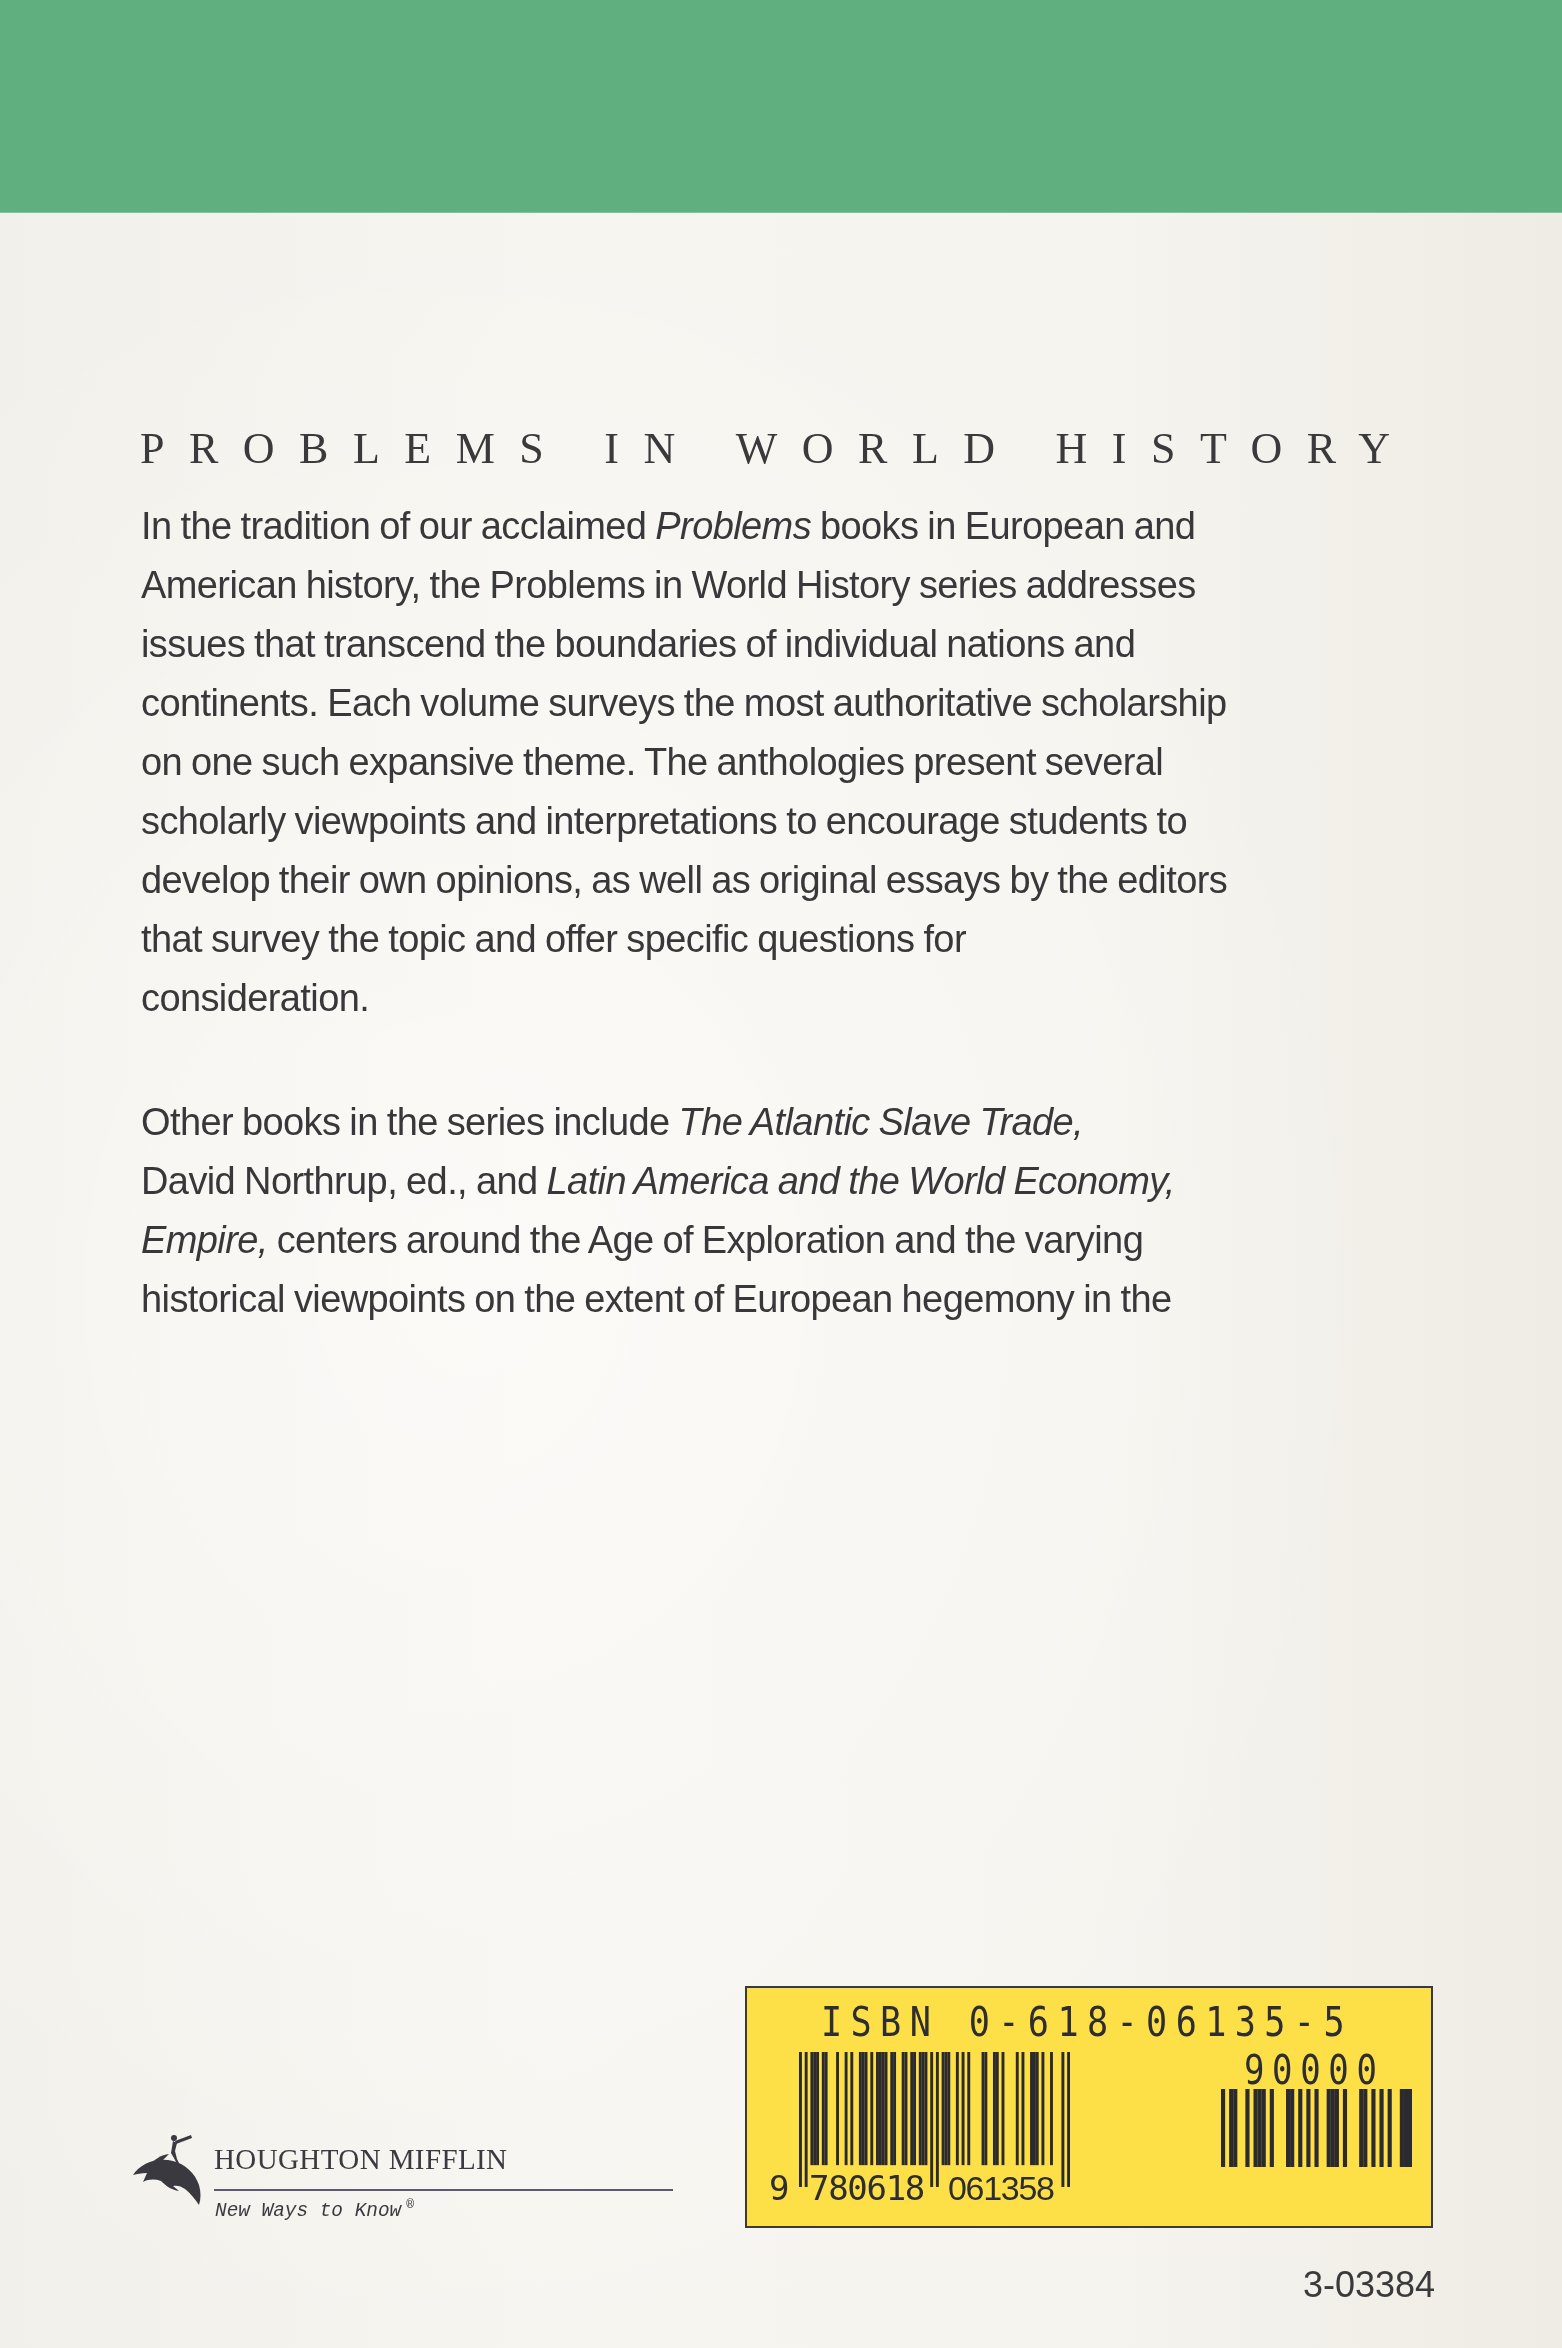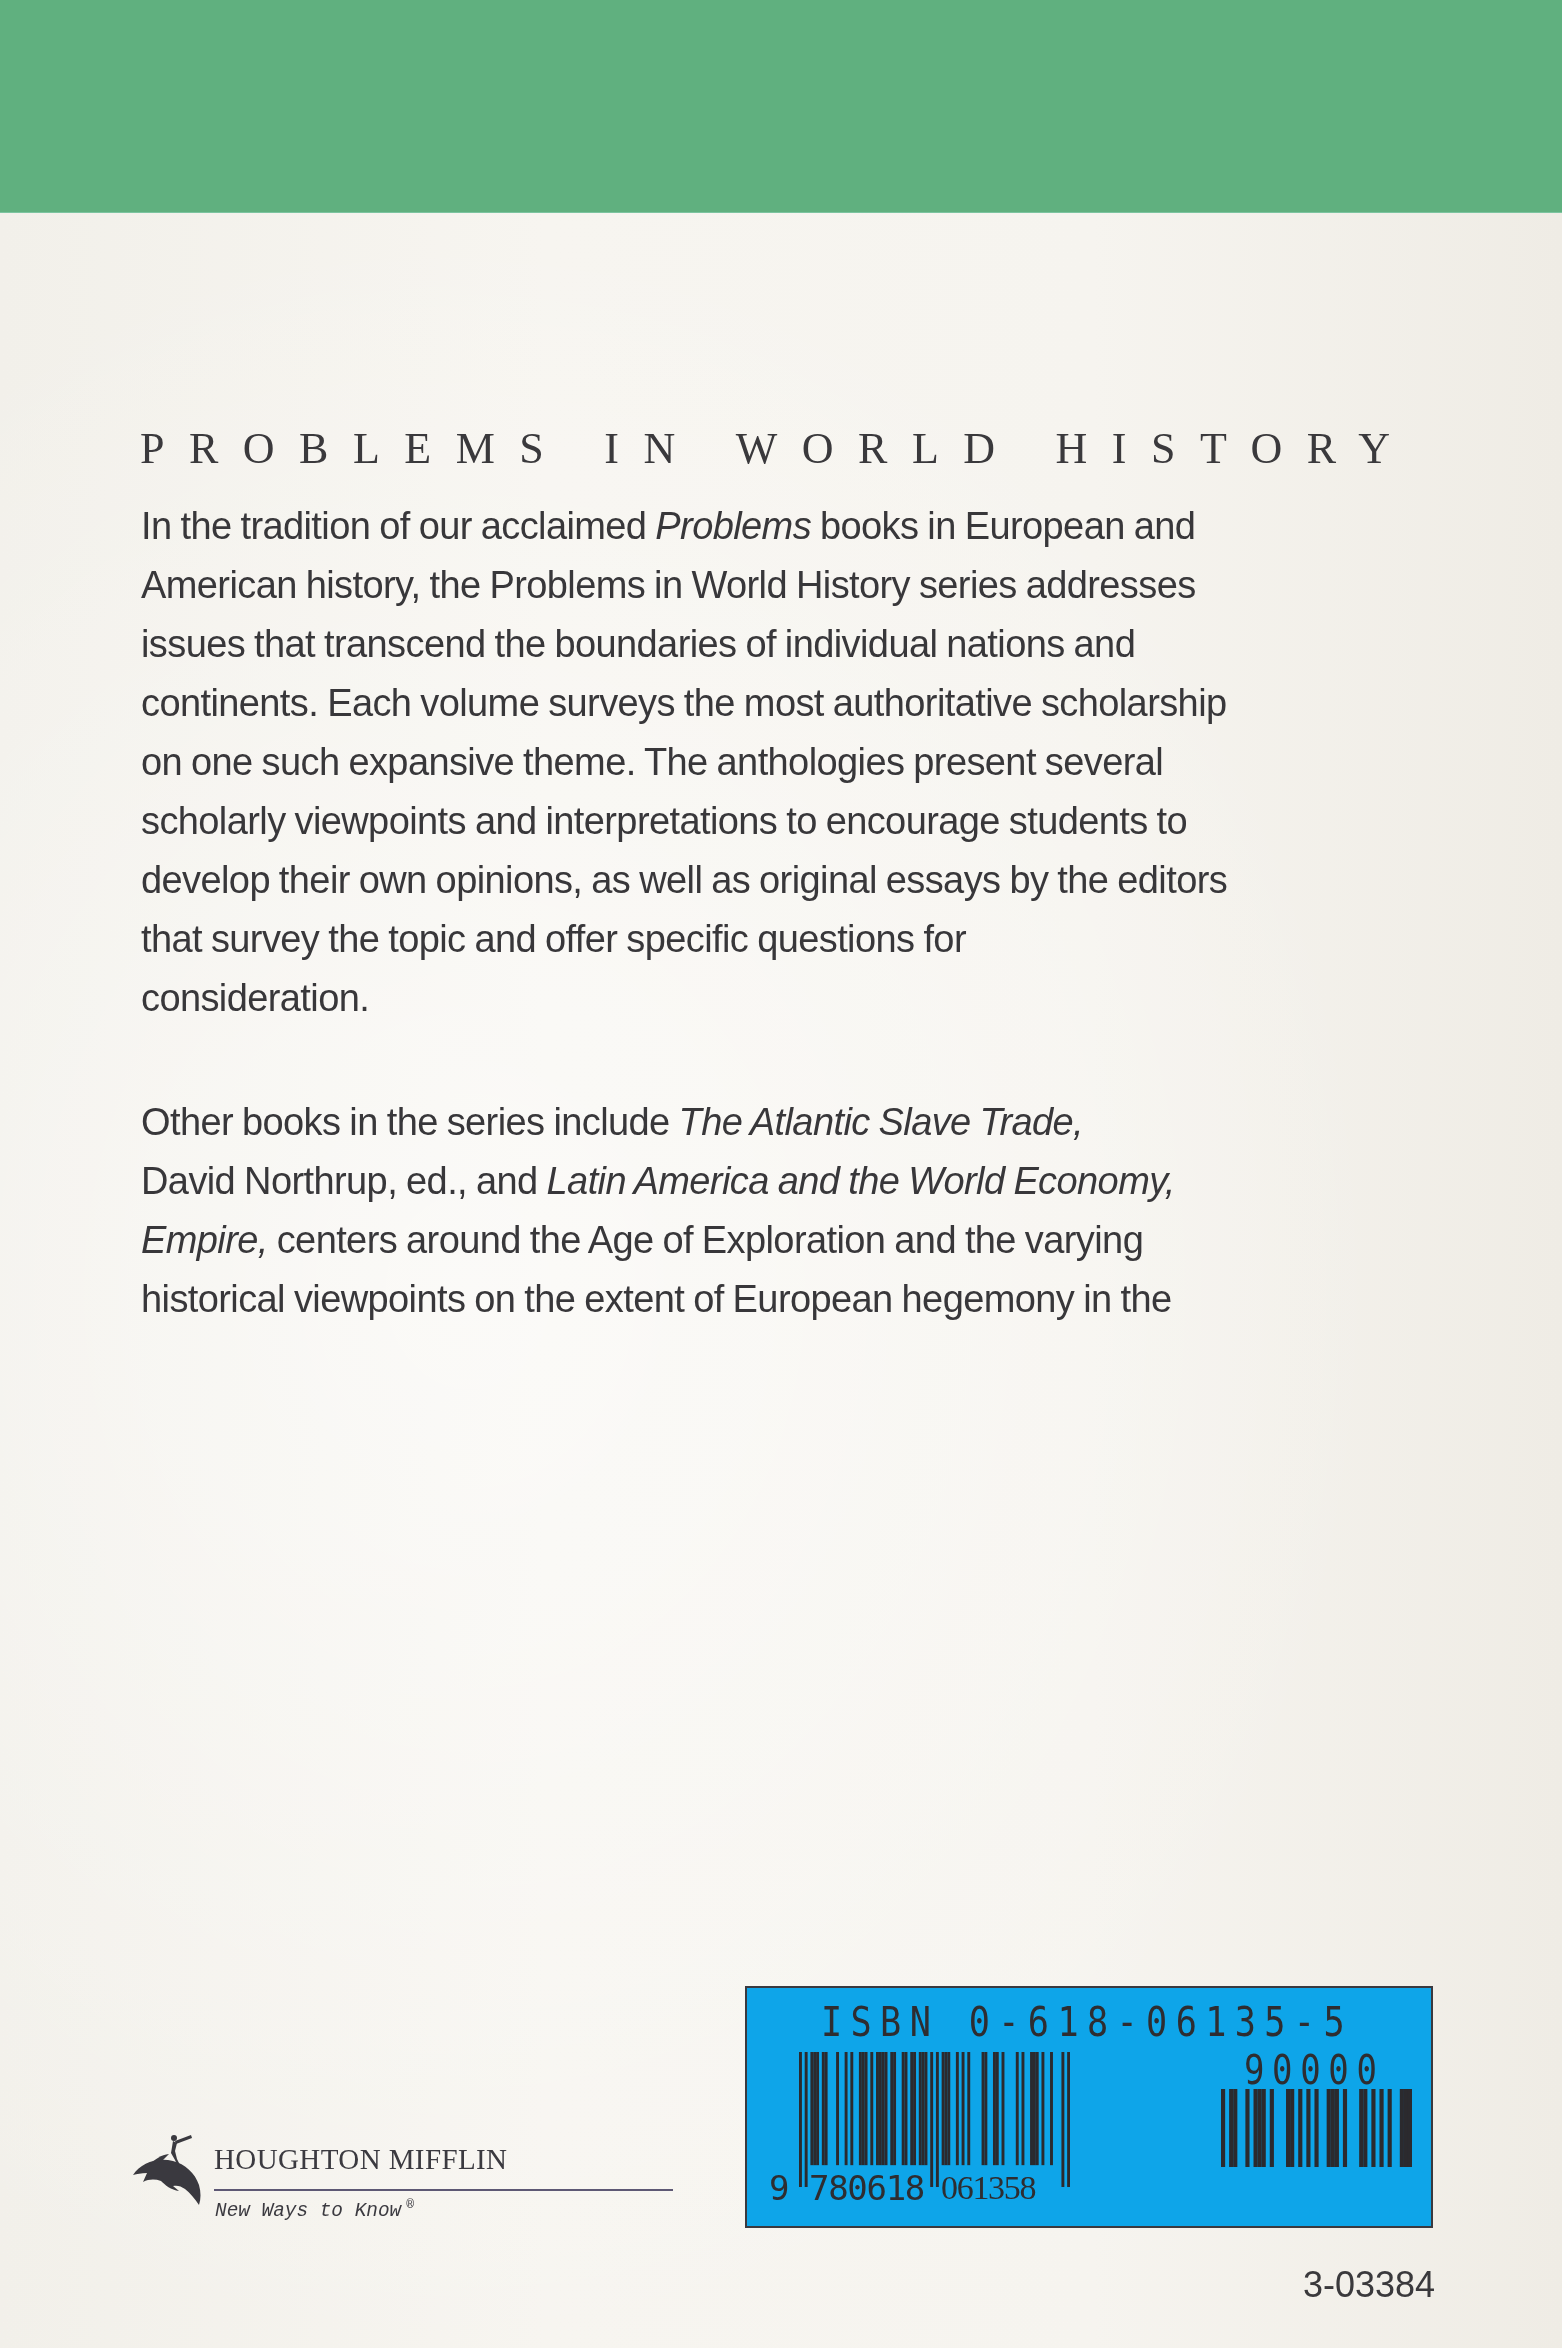--- a/index.html
+++ b/index.html
@@ -110,21 +110,21 @@
   }
 
   
   .barcode-box {
     position: absolute;
     left: 745px;
     top: 1986px;
     width: 688px;
     height: 242px;
     border: 2px solid #3a393f;
-    background: #0ea5e9;
+    background: #fde047;
     box-sizing: border-box;
   }
   .isbn-label {
     position: absolute;
     left: 74px;
     top: 14px;
     font-family: "DejaVu Sans Mono", monospace;
     font-size: 40px;
     color: #2e2d31;
     letter-spacing: 9.5px;
@@ -175,23 +175,23 @@
     top: 183px;
     font-family: "DejaVu Sans Mono", monospace;
     font-size: 34px;
     color: #2e2d31;
     line-height: 1;
     letter-spacing: -1.3px;
     white-space: nowrap;
   }
   .ean-right {
     position: absolute;
-    left: 194px;
+    left: 201px;
     top: 183px;
-    font-family: Liberation Serif, serif;
+    font-family: Liberation Sans, sans-serif;
     font-size: 34px;
     color: #2e2d31;
     line-height: 1;
     letter-spacing: -1.3px;
     white-space: nowrap;
   }
   .catalog-code {
     position: absolute;
     right: 127px;
     top: 2267px;

